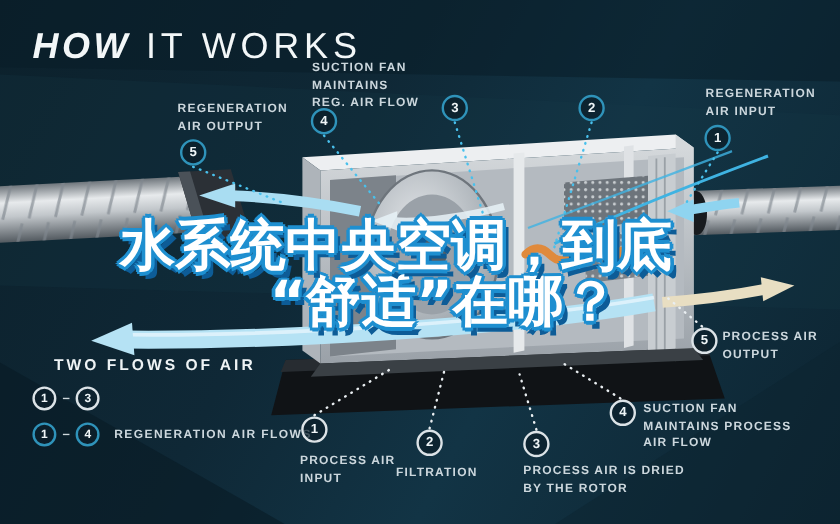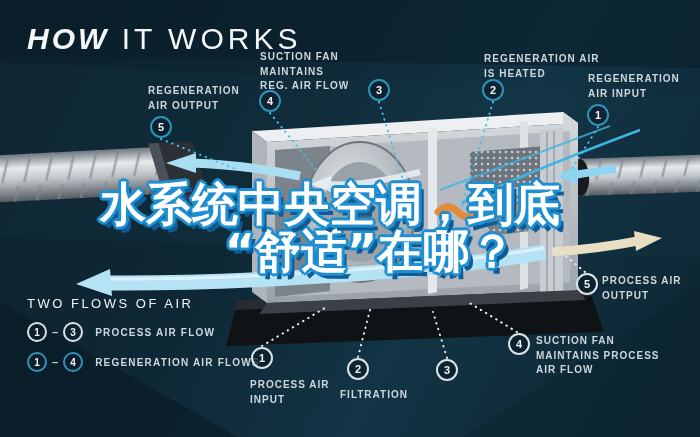--- a/index.html
+++ b/index.html
@@ -30,28 +30,28 @@
   .badge.cyan{border:2px solid #2f93ba;}
   .badge.white{border:2px solid #dce3e7;}
   
   .c5l{left:148px;top:84px;}  .c5b{left:150px;top:116px;}
   .c4l{left:260px;top:50px;}  .c4b{left:259px;top:90px;}
   .c3l{left:368px;top:46px;}  .c3b{left:368px;top:79px;}
   .c2l{left:484px;top:52px;}  .c2b{left:482px;top:79px;}
   .c1l{left:588px;top:72px;}  .c1b{left:587px;top:104px;}
   
   .p1l{left:250px;top:378px;} .p1b{left:251px;top:347px;}
-  .p2l{left:340px;top:388px;} .p2b{left:347px;top:358px;}
+  .p2l{left:330px;top:388px;} .p2b{left:347px;top:358px;}
   .p3l{left:436px;top:386px;} .p3b{left:436px;top:359px;}
   .p4l{left:536px;top:334px;} .p4b{left:508px;top:333px;}
   .p5l{left:602px;top:274px;} .p5b{left:576px;top:273px;}
   
   .legend{position:absolute;left:27px;top:296px;z-index:4;}
   .legend-title{
-    color:#eef3f5;font-size:13px;font-weight:400;letter-spacing:2.5px;margin-bottom:10px;
+    color:#eef3f5;font-size:13px;font-weight:700;letter-spacing:2.5px;margin-bottom:10px;margin-left:18px;
   }
   .legend-row{display:flex;align-items:center;margin-bottom:8px;height:22px;}
   .lg-circle{
     width:20px;height:20px;border-radius:50%;box-sizing:border-box;
     display:flex;align-items:center;justify-content:center;
     font-size:10px;font-weight:700;color:#eff5f7;background:rgba(11,30,41,.5);
   }
   .lg-circle.process{border:2px solid #dce3e7;}
   .lg-circle.regeneration{border:2px solid #2f93ba;}
   .lg-dash{color:#cfd8dc;font-size:11px;font-weight:700;margin:0 5px;}
@@ -201,53 +201,52 @@
 AIR OUTPUT</div>
   <div class="badge cyan c5b">5</div>
 
   <div class="lbl c4l">SUCTION FAN
 MAINTAINS
 REG. AIR FLOW</div>
   <div class="badge cyan c4b">4</div>
 
   <div class="badge cyan c3b">3</div>
 
-  <div class="lbl c2l">REGENERATION AIR
-IS HEATED</div>
   <div class="badge cyan c2b">2</div>
 
   <div class="lbl c1l">REGENERATION
 AIR INPUT</div>
   <div class="badge cyan c1b">1</div>
 
   <div class="badge white p1b">1</div>
   <div class="lbl p1l">PROCESS AIR
 INPUT</div>
 
   <div class="badge white p2b">2</div>
   <div class="lbl p2l">FILTRATION</div>
 
   <div class="badge white p3b">3</div>
+  <div class="lbl p3l">PROCESS AIR IS DRIED
+BY THE ROTOR</div>
 
   <div class="badge white p4b">4</div>
   <div class="lbl p4l">SUCTION FAN
 MAINTAINS PROCESS
 AIR FLOW</div>
 
   <div class="badge white p5b">5</div>
   <div class="lbl p5l">PROCESS AIR
 OUTPUT</div>
 
   <div class="legend">
     <div class="legend-title">TWO FLOWS OF AIR</div>
     <div class="legend-row">
       <span class="lg-circle process">1</span>
       <span class="lg-dash">–</span>
       <span class="lg-circle process">3</span>
-      <span class="lg-label">PROCESS AIR FLOW</span>
     </div>
     <div class="legend-row">
       <span class="lg-circle regeneration">1</span>
       <span class="lg-dash">–</span>
       <span class="lg-circle regeneration">4</span>
       <span class="lg-label">REGENERATION AIR FLOWS</span>
     </div>
   </div>
 
   <div class="zh zh2">“舒适”在哪？</div>

